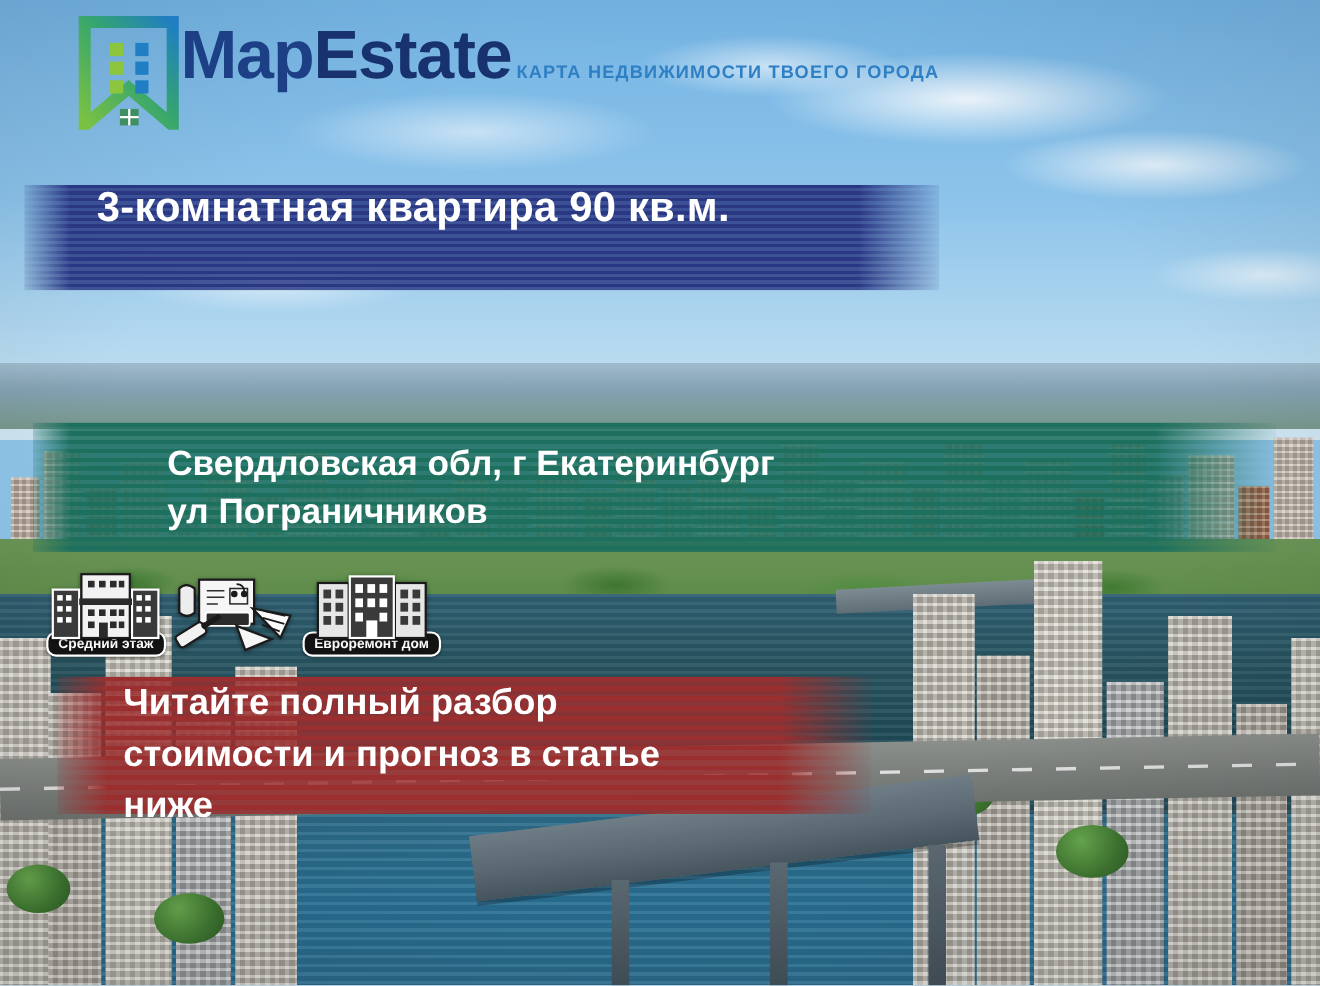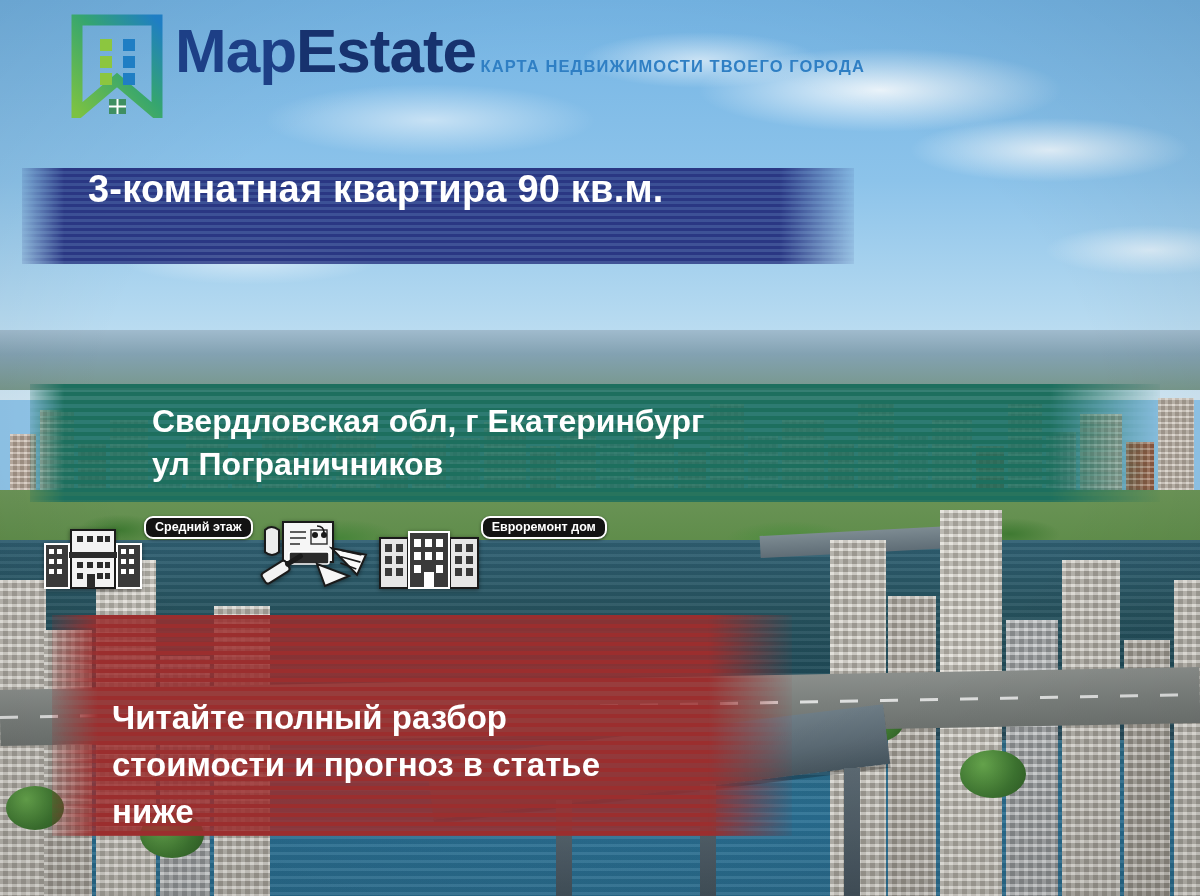--- a/index.html
+++ b/index.html
@@ -149,21 +149,21 @@
     background: radial-gradient(ellipse 900px 620px at 50% 45%, rgba(0,0,0,0) 55%, rgba(0,0,0,.10) 100%);
   }
 
   
   .logo {
     position: absolute;
     left: 26px;
     top: 14px;
     display: flex;
     align-items: flex-start;
-    gap: 12px;
+    gap: 1px;
     padding-left: 45px;
   }
   .logo-mark { flex: 0 0 auto; }
   .logo-text { padding-top: 6px; }
   .logo-word {
     font-size: 62px;
     font-weight: 700;
     letter-spacing: -1px;
     line-height: 1;
     color: #1d3f86;
@@ -265,22 +265,22 @@
   #band-address .label {
     margin-left: 122px;
     color: #ffffff;
     font-size: 32px;
     font-weight: 700;
     line-height: 1.35;
   }
 
   
   #band-cta {
-    left: 52px; top: 615px; width: 740px; height: 221px;
-    align-items: flex-end;
+    left: 52px; top: 615px; width: 740px; height: 125px;
+    align-items: flex-start;
   }
   #band-cta .paint {
     background: #9b2e2e;
     -webkit-mask-image:
       repeating-linear-gradient(180deg, #000 0 4px, rgba(0,0,0,.84) 4px 9px),
       linear-gradient(90deg, rgba(0,0,0,.2) 0, #000 46px, #000 calc(100% - 84px), rgba(0,0,0,.06) 100%);
       mask-image:
       repeating-linear-gradient(180deg, #000 0 4px, rgba(0,0,0,.84) 4px 9px),
       linear-gradient(90deg, rgba(0,0,0,.2) 0, #000 46px, #000 calc(100% - 84px), rgba(0,0,0,.06) 100%);
     -webkit-mask-composite: source-in;
@@ -300,22 +300,22 @@
     left: 42px;
     top: 518px;
     display: flex;
     align-items: flex-end;
     gap: 4px;
     z-index: 6;
   }
   .badge {
     position: relative;
     display: flex;
-    flex-direction: row;
-    align-items: flex-start;
+    flex-direction: column;
+    align-items: center;
   }
   .badge .glyph {
     line-height: 0;
     filter: drop-shadow(0 1px 2px rgba(0,0,0,.45));
   }
   .badge .cap {
     margin-top: -10px;
     background: #131313;
     color: #ffffff;
     border: 2px solid #ffffff;

